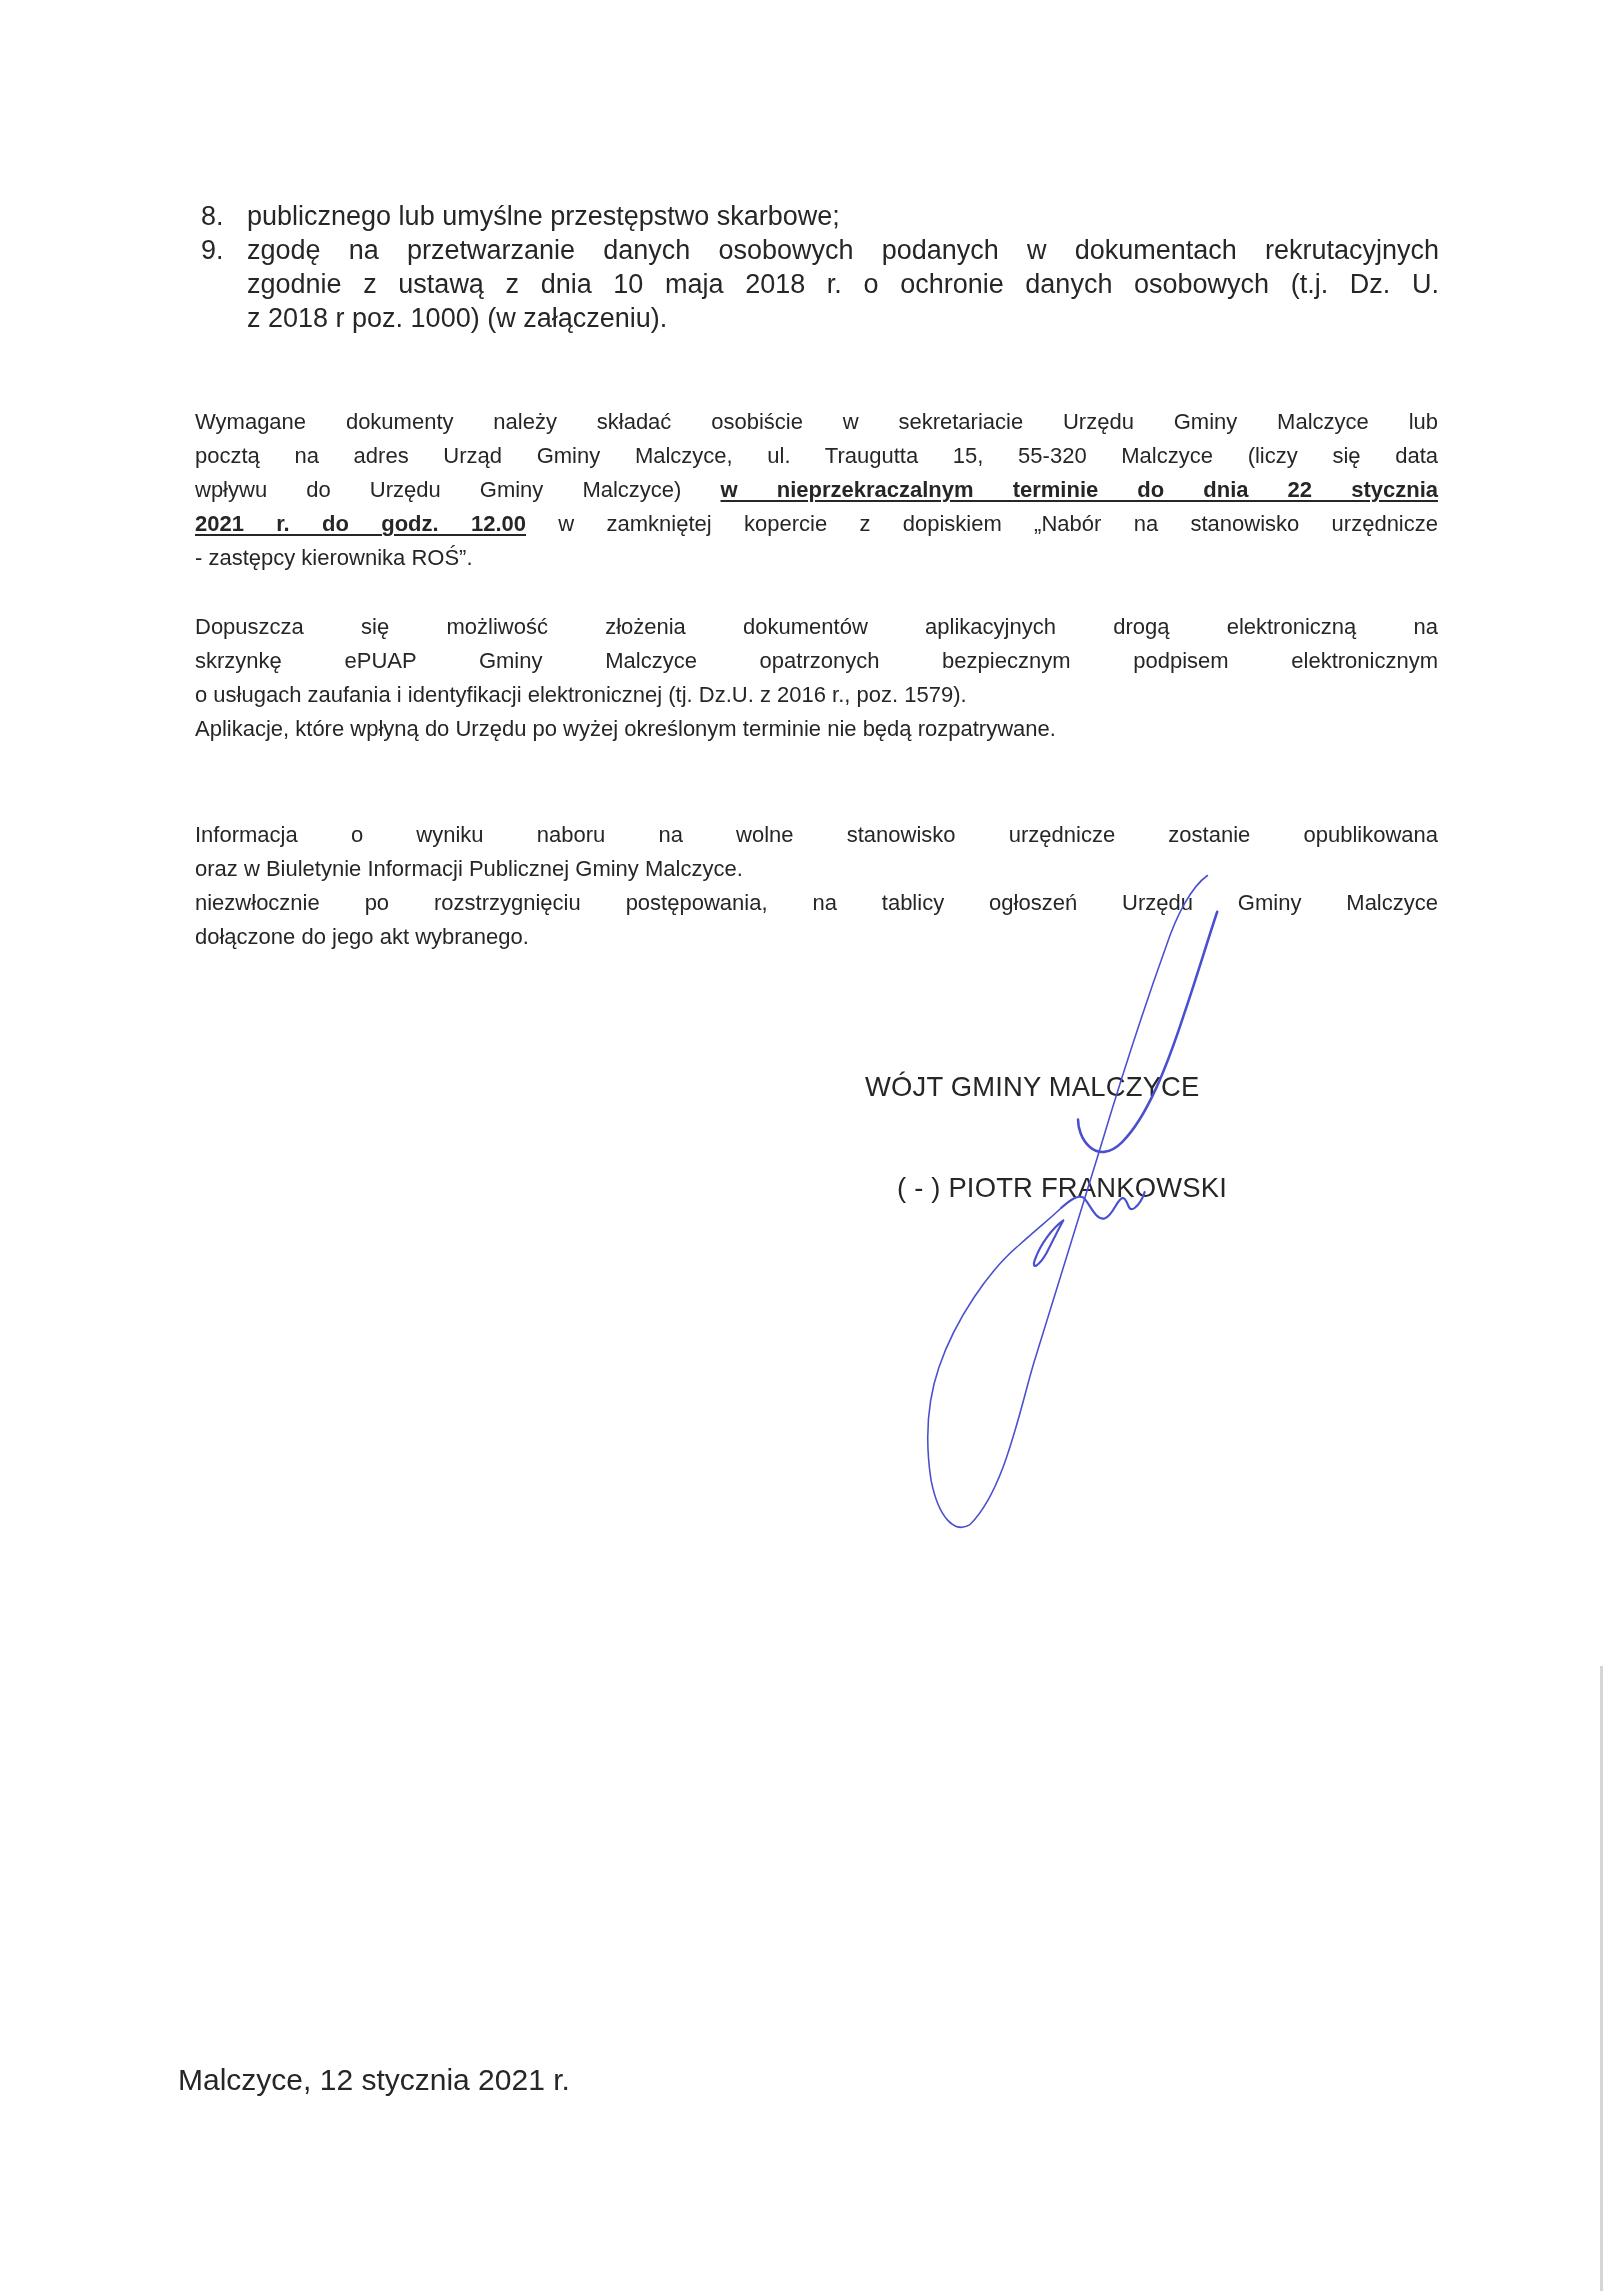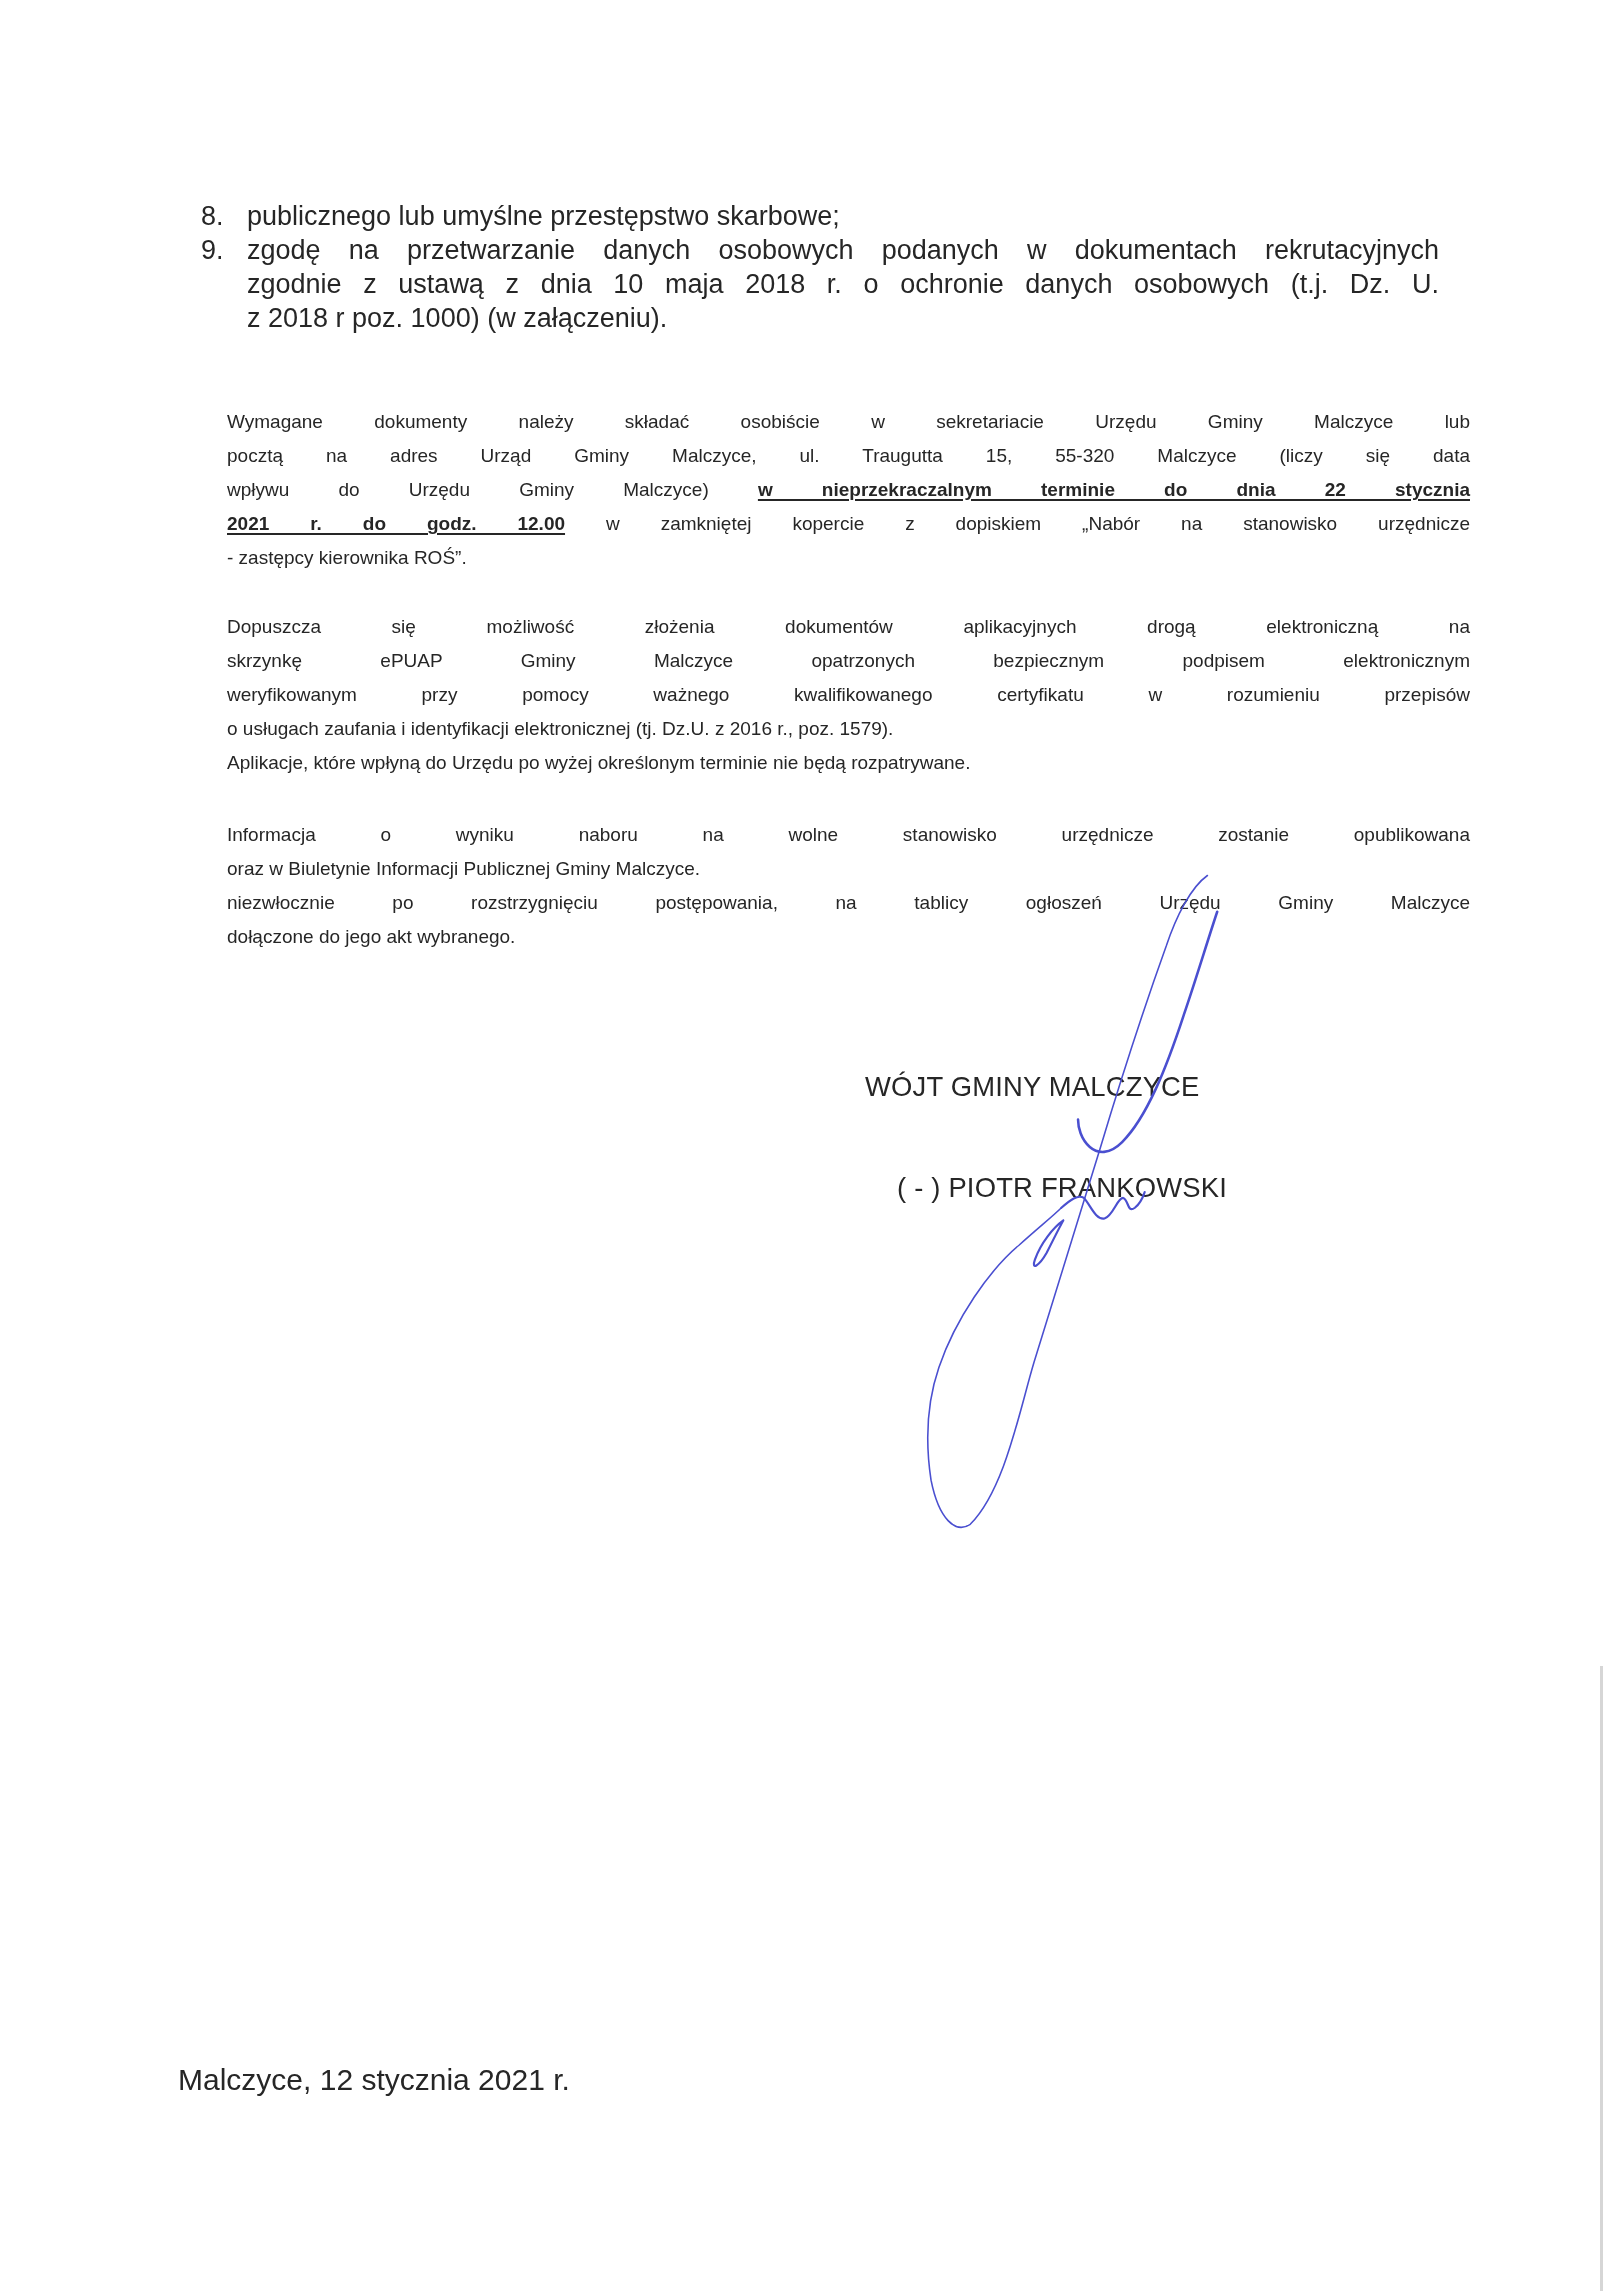--- a/index.html
+++ b/index.html
@@ -2,21 +2,21 @@
 <html><head>
 <meta charset="utf-8">
 <style>
   html, body { margin:0; padding:0; background:#ffffff; }
   body { width:1620px; height:2292px; position:relative; overflow:hidden;
          font-family:"Liberation Sans", sans-serif; color:#262626; }
   .page { position:absolute; left:0; top:0; width:1620px; height:2292px; background:#fff; }
   .list { position:absolute; left:196px; top:199px; width:1243px; font-size:27px; line-height:34px; }
   .list-item { position:relative; padding-left:51px; text-align:justify; }
   .list-num { position:absolute; left:4.9px; top:0; }
-  .para { position:absolute; left:195px; width:1243px; font-size:19px; line-height:34px; text-align:justify;margin-left:32px; }
+  .para { position:absolute; left:195px; width:1243px; font-size:22px; line-height:34px; text-align:justify; }
   .para .line { display:block; }
   .bold-u { font-weight:bold; text-decoration:underline; text-decoration-thickness:2px; text-underline-offset:2.9px; }
   .p1 { top:405px; }
   .p2 { top:610px; }
   .p3 { top:818px; }
   .sig-title { position:absolute; left:865px; top:1071px; font-size:27.4px; letter-spacing:0.2px; }
   .sig-name  { position:absolute; left:865px; top:1172px; font-size:27.4px; letter-spacing:0.2px;margin-left:32px; }
   .place-date { position:absolute; left:178px; top:2063px; font-size:30px; }
   .signature { position:absolute; left:0; top:0; pointer-events:none; }
   .scan-line { position:absolute; left:1600px; top:1666px; width:2.9px; height:625px; background:#d6d6d6; }
@@ -44,21 +44,20 @@
     <span class="line justify-last">Wymagane dokumenty należy składać osobiście w sekretariacie Urzędu Gminy Malczyce lub</span>
     <span class="line justify-last">pocztą na adres Urząd Gminy Malczyce, ul. Traugutta 15, 55-320 Malczyce (liczy się data</span>
     <span class="line justify-last"><span>wpływu do Urzędu Gminy Malczyce) </span><span class="bold-u">w nieprzekraczalnym terminie do dnia 22 stycznia</span></span>
     <span class="line justify-last"><span class="bold-u">2021 r. do godz. 12.00</span><span> w zamkniętej kopercie z dopiskiem „Nabór na stanowisko urzędnicze</span></span>
     <span class="line">- zastępcy kierownika ROŚ”.</span>
   </div>
 
   <div class="para p2">
     <span class="line justify-last">Dopuszcza się możliwość złożenia dokumentów aplikacyjnych drogą elektroniczną na</span>
     <span class="line justify-last">skrzynkę ePUAP Gminy Malczyce opatrzonych bezpiecznym podpisem elektronicznym</span>
-    <span class="line justify-last">weryfikowanym przy pomocy ważnego kwalifikowanego certyfikatu w rozumieniu przepisów</span>
     <span class="line">o usługach zaufania i identyfikacji elektronicznej (tj. Dz.U. z 2016 r., poz. 1579).</span>
     <span class="line">Aplikacje, które wpłyną do Urzędu po wyżej określonym terminie nie będą rozpatrywane.</span>
   </div>
 
   <div class="para p3">
     <span class="line justify-last">Informacja o wyniku naboru na wolne stanowisko urzędnicze zostanie opublikowana</span>
     <span class="line">oraz w Biuletynie Informacji Publicznej Gminy Malczyce.</span>
     <span class="line justify-last">niezwłocznie po rozstrzygnięciu postępowania, na tablicy ogłoszeń Urzędu Gminy Malczyce</span>
     <span class="line">dołączone do jego akt wybranego.</span>
   </div>

